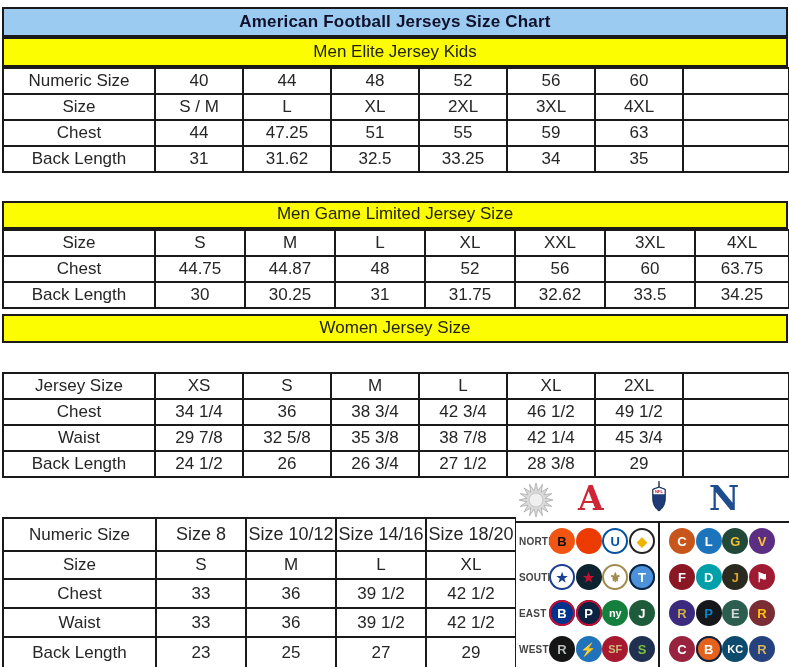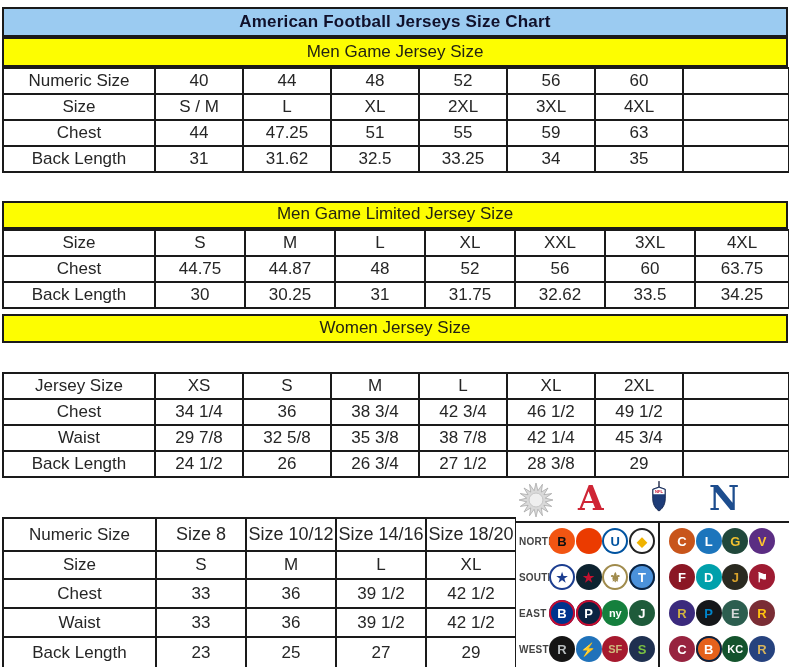--- a/index.html
+++ b/index.html
@@ -71,21 +71,21 @@
     font-size:13px;font-weight:bold;line-height:1;
   }
 </style>
 </head>
 <body>
 
 <div id="stage">
 
   <div class="title-bar">American Football Jerseys Size Chart</div>
 
-  <div class="sec-header" id="header-1">Men Game Jersey Size</div>
+  <div class="sec-header" id="header-1">Men Elite Jersey Kids</div>
   <table class="size-table" id="table-1">
     <colgroup>
       <col style="width:152px">
         <col style="width:88px">
         <col style="width:88px">
         <col style="width:88px">
       <col style="width:88px">
         <col style="width:88px">
         <col style="width:88px">
         <col style="width:106px">
@@ -350,20 +350,20 @@
           <span class="lp-label">WEST</span>
           <span class="lp-group lp-afc">
             <span class="team-logo" style="background: rgb(21, 21, 21); color: rgb(184, 189, 191);">R</span>
             <span class="team-logo" style="background: rgb(32, 114, 186); color: rgb(255, 194, 14);">⚡</span>
             <span class="team-logo" style="background: rgb(166, 25, 46); color: rgb(207, 184, 124); font-size: 11px;">SF</span>
             <span class="team-logo" style="background: rgb(31, 48, 80); color: rgb(122, 193, 66);">S</span>
           </span>
           <span class="lp-group lp-nfc">
             <span class="team-logo" style="background: rgb(151, 35, 63); color: rgb(255, 255, 255);">C</span>
             <span class="team-logo" style="background: rgb(229, 97, 28); color: rgb(255, 255, 255); box-shadow: rgb(10, 35, 67) 0px 0px 0px 2px inset;">B</span>
-            <span class="team-logo" style="background: #14532d; color: rgb(255, 255, 255); font-size: 11px;">KC</span>
+            <span class="team-logo" style="background: #0c4a6e; color: rgb(255, 255, 255); font-size: 11px;">KC</span>
             <span class="team-logo" style="background: rgb(38, 66, 126); color: rgb(214, 179, 92);">R</span>
           </span>
         </div>
       </div>
   </div>
 
 </div>
 
 </body></html>

